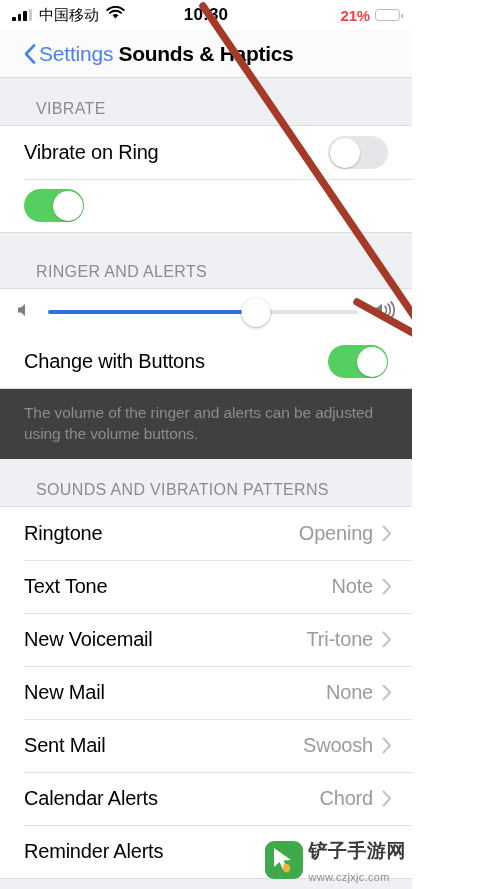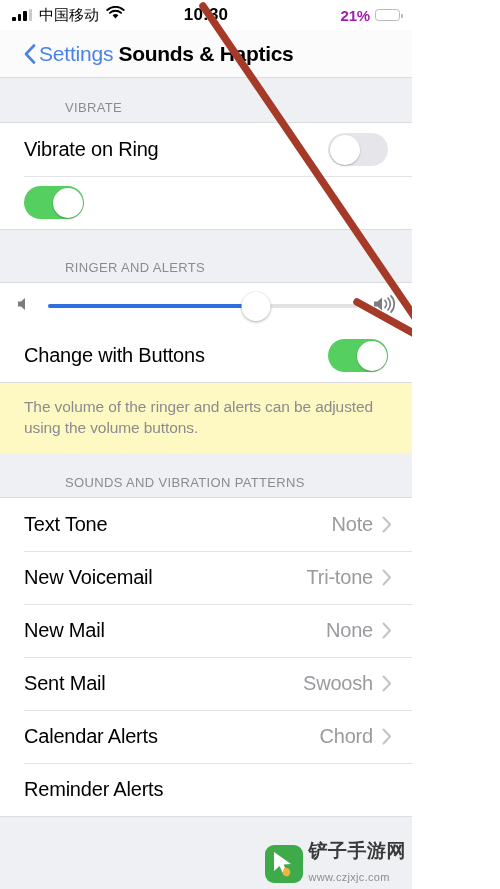--- a/index.html
+++ b/index.html
@@ -69,21 +69,21 @@
   .signal-bars i:nth-child(3) { height: 10px; }
   .signal-bars i:nth-child(4) { height: 12px; background: #c9c9cf; }
   .carrier {
     font-size: 15px;
     color: #000;
     font-weight: normal;
   }
   .wifi-icon { display: block; }
   .batt-pct {
     font-size: 15px;
-    color: #a21caf;
+    color: #ef4444;
     font-weight: bold;
     letter-spacing: -0.2px;
   }
   .battery {
     position: relative;
     width: 25px;
     height: 12px;
     border: 1.4px solid #b9b9c0;
     border-radius: 3.5px;
     box-sizing: border-box;
@@ -143,27 +143,26 @@
     color: #000;
     letter-spacing: -0.3px;
   }
 
   
   .scroll {
     position: relative;
     background: #eff0f4;
   }
   .section-header {
-    font-size: 13px;
+    font-size: 16px;
     color: #8b8b90;
     letter-spacing: 0.35px;
     padding: 22px 0 7px 36px;
     background: #eff0f4;
     text-transform: uppercase;
-    margin-left: 29px;
   }
   .section-header.tall { padding-top: 30px; }
   .group {
     background: #22c55e;
     border-top: 1px solid #dcdce0;
     border-bottom: 1px solid #dcdce0;
   }
   .row {
     position: relative;
     display: flex;
@@ -272,41 +271,41 @@
     cursor: grab;
   }
   .spk { flex: 0 0 auto; }
 
   
   .footnote {
     font-size: 15.5px;
     line-height: 21px;
     color: #8b8b90;
     padding: 13px 28px 15px 24px;
-    background: #fef9c3;
+    background: #404040;
     letter-spacing: -0.1px;
   }
 
   
   .annotation {
     position: absolute;
     left: 0; top: 0;
     width: 500px;
     height: 889px;
     pointer-events: none;
     z-index: 50;
   }
 
   
   .watermark {
     position: absolute;
     right: 6px;
     bottom: 6px;
     display: flex;
-    align-items: flex-end;
+    align-items: flex-start;
     gap: 6px;
     z-index: 60;
   }
   .wm-logo {
     width: 38px;
     height: 38px;
     border-radius: 9px;
     background: #3faa4a;
     position: relative;
     flex: 0 0 auto;
@@ -416,20 +415,29 @@
         <span class="switch on" style="background: rgb(85, 207, 96);">
             <span class="knob"></span>
           </span>
       </div>
     </div>
     <div class="footnote">The volume of the ringer and alerts can be adjusted using the volume buttons.</div>
 
     <div class="section-header">SOUNDS AND VIBRATION PATTERNS</div>
     <div class="group">
       <div class="row">
+        <span class="row-label">Ringtone</span>
+        <span class="row-value">Opening</span>
+        <span class="chev-right">
+          <svg width="10" height="17" viewBox="0 0 10 17">
+              <path d="M1.5 1.5 L8 8.5 L1.5 15.5" stroke="#c2c2c7" stroke-width="2" fill="none" stroke-linecap="round" stroke-linejoin="round"></path>
+            </svg>
+        </span>
+      </div>
+      <div class="row">
         <span class="row-label">Text Tone</span>
         <span class="row-value">Note</span>
         <span class="chev-right">
           <svg width="10" height="17" viewBox="0 0 10 17">
               <path d="M1.5 1.5 L8 8.5 L1.5 15.5" stroke="#c2c2c7" stroke-width="2" fill="none" stroke-linecap="round" stroke-linejoin="round"></path>
             </svg>
         </span>
       </div>
       <div class="row">
         <span class="row-label">New Voicemail</span>

